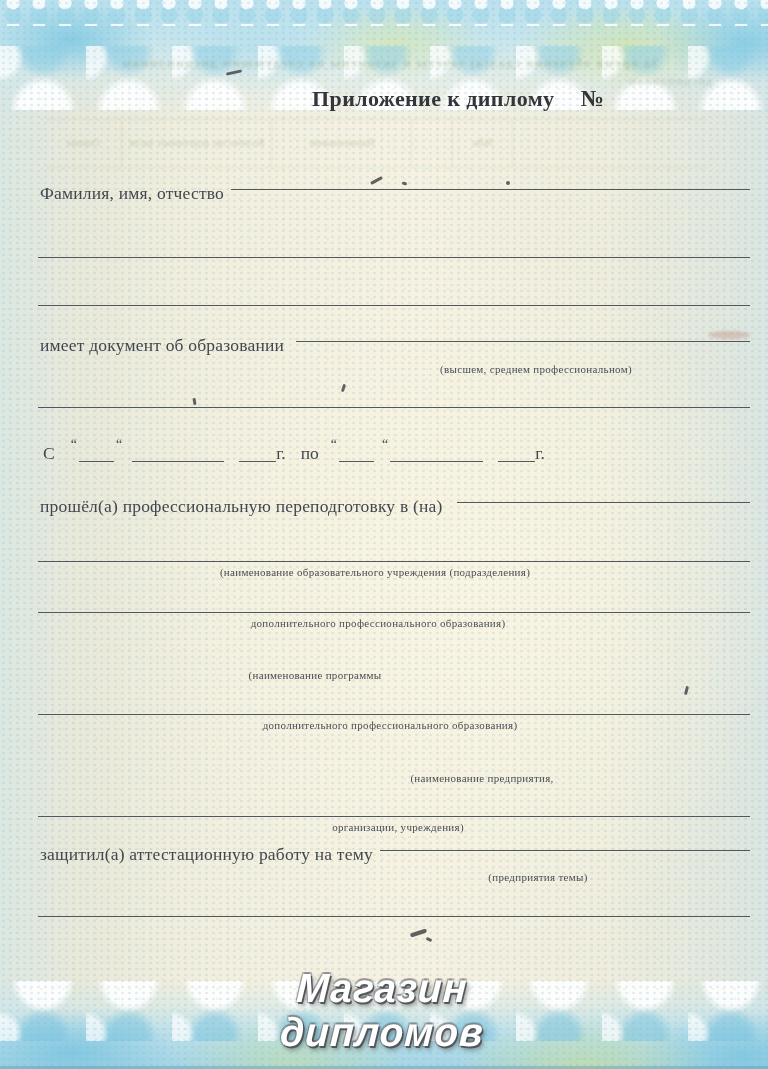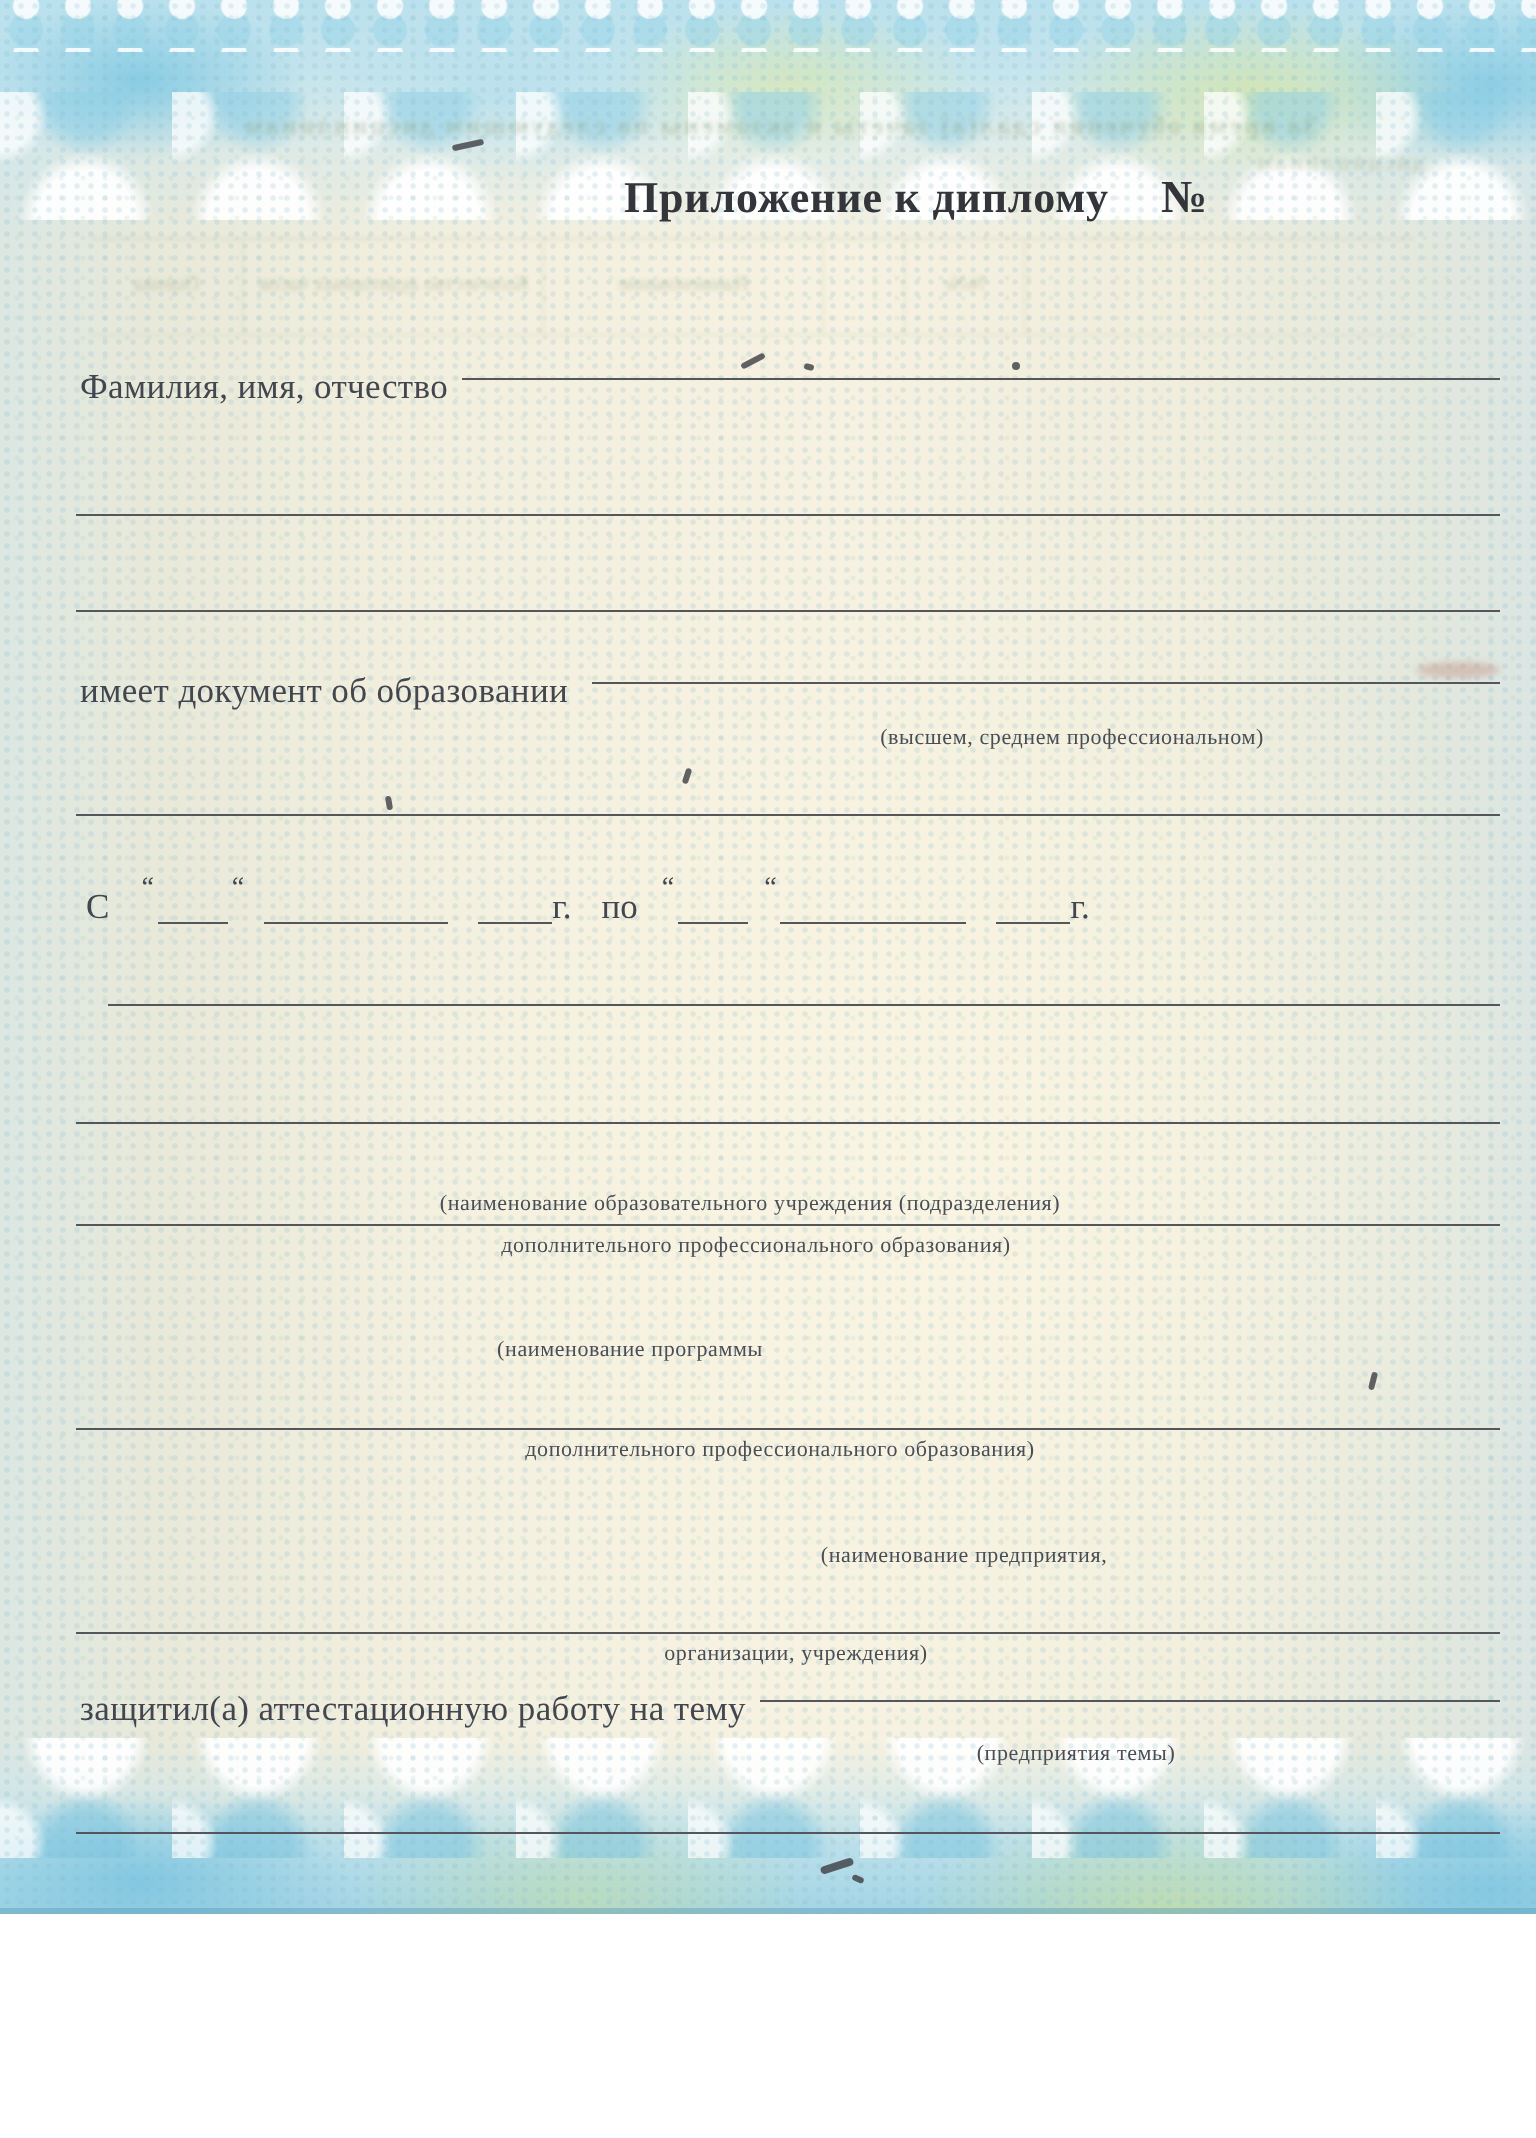--- a/index.html
+++ b/index.html
@@ -1,21 +1,21 @@
 <!DOCTYPE html>
 <html style="--paper-cream: #f5f0df; --edge-tint: #dde8e3; --border-blue: #a9d9ea; --border-green: #d9e5a2; --ink: #43464e; --line: #54565c; --wm-white: #ffffff;"><head>
 <meta charset="utf-8">
 <style>
   :root{
     --paper-cream:#f5f0df; --edge-tint:#dde8e3; --border-blue:#a9d9ea;
     --border-green:#d9e5a2; --ink:#43464e; --line:#54565c; --wm-white:#ffffff;
   }
   html,body{margin:0;padding:0;}
   body{font-family:"Liberation Serif",serif;}
-  .page{position:relative;width:768px;height:957px;overflow:hidden;
+  .page{position:relative;width:768px;height:1069px;overflow:hidden;
     background:
       radial-gradient(420px 480px at 470px 600px, rgba(250,245,226,.95), rgba(250,245,226,0) 75%),
       linear-gradient(90deg,#dce7e2 0%,#e9e9d9 10%,#f3efde 28%,#f6f1e0 55%,#f0eddc 78%,#e3e8dd 93%,#dbe5e2 100%);}
   
   .texture{position:absolute;inset:0;pointer-events:none;
     background-image:
       radial-gradient(circle, rgba(125,180,205,.20) 1.1px, transparent 1.7px),
       radial-gradient(circle, rgba(150,195,175,.14) 1px, transparent 1.5px);
     background-size:7px 6px, 11px 10px;background-position:0 0,3px 4px;}
   
@@ -154,24 +154,25 @@
     <span class="t g15">по</span>
     <span class="dq" style="margin-left:12px">“</span>
     <span class="dfill w35"></span>
     <span class="dq g8">“</span>
     <span class="dfill w93"></span>
     <span class="dfill w37"></span>
     <span class="t">г.</span>
   </div>
 
   <div class="row" style="top:498px">
+    <span class="lbl">прошёл(а) профессиональную переподготовку в (на)</span>
     <span class="fill" style="margin-left:14px"></span>
   </div>
   <div class="hline" style="top:561px"></div>
-  <div class="hint" style="left:375px;top:596px">(наименование образовательного учреждения (подразделения)</div>
+  <div class="hint" style="left:375px;top:566px">(наименование образовательного учреждения (подразделения)</div>
   <div class="hline" style="top:612px"></div>
   <div class="hint" style="left:378px;top:617px">дополнительного профессионального образования)</div>
 
   <div class="hint" style="left:315px;top:669px">(наименование программы</div>
   <div class="hline" style="top:714px"></div>
   <div class="hint" style="left:390px;top:719px">дополнительного профессионального образования)</div>
 
   <div class="hint" style="left:482px;top:772px">(наименование предприятия,</div>
   <div class="hline" style="top:816px"></div>
   <div class="hint" style="left:398px;top:821px">организации, учреждения)</div>

